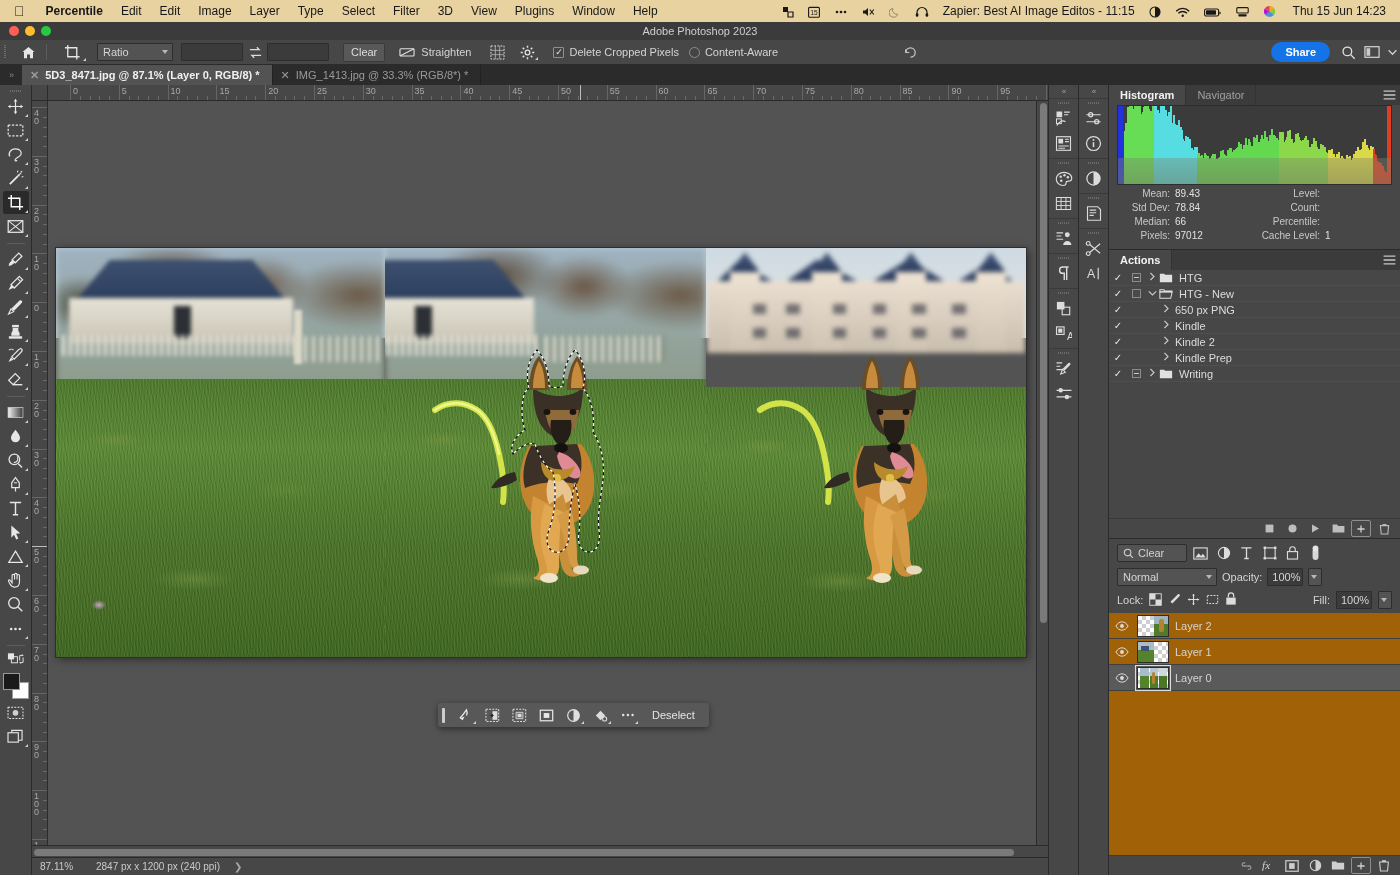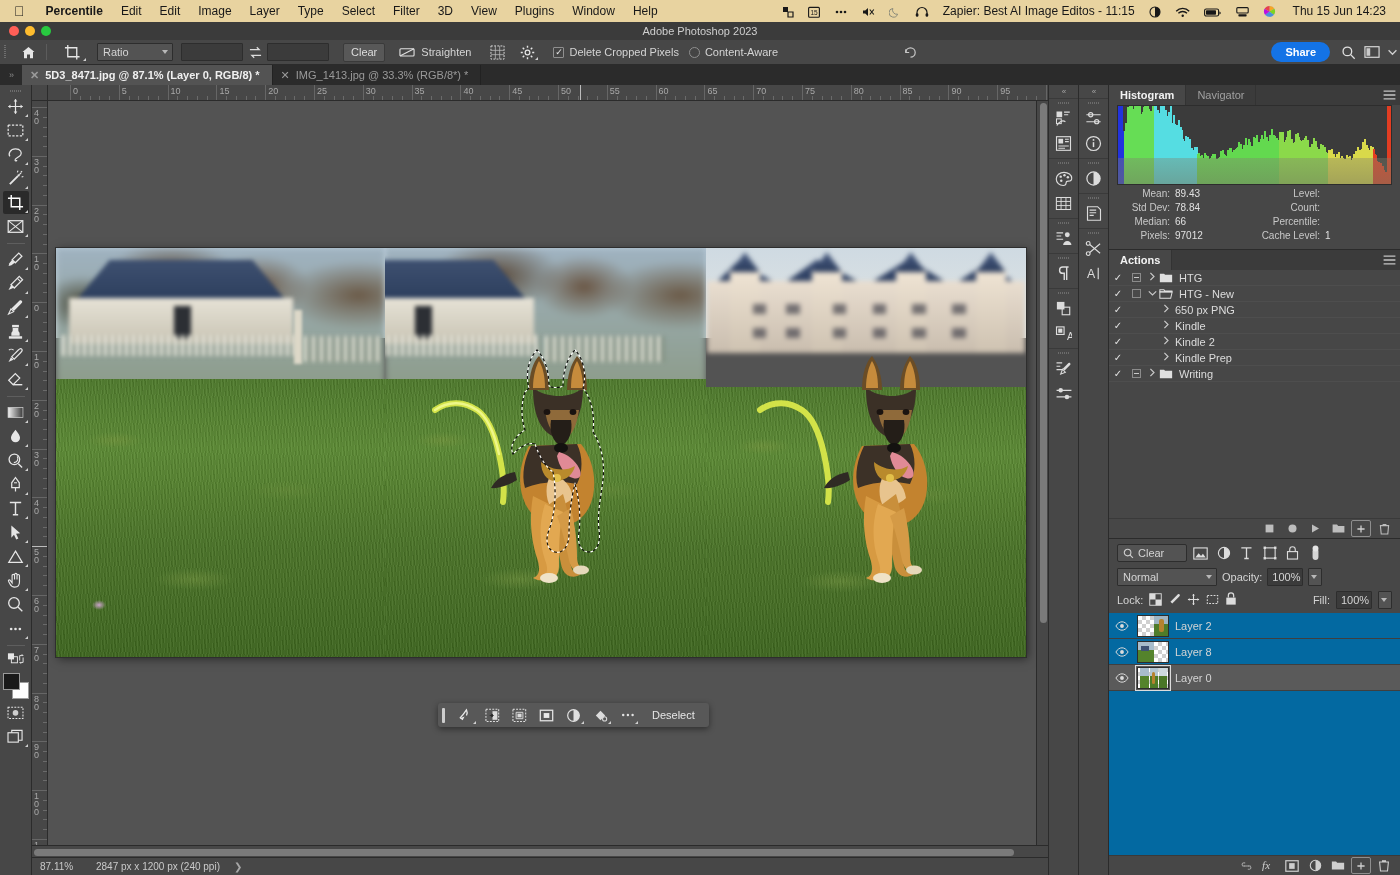--- a/index.html
+++ b/index.html
@@ -379,21 +379,21 @@
   .layer-row.sel { background: #5a5a5a; }
   .eye { width: 18px; display: flex; align-items: center; justify-content: center; }
   .thumb-box {
     width: 32px; height: 22px; border: 1px solid #2d2d2d; position: relative; overflow: hidden;
     background:
       conic-gradient(#cfcfcf 0 25%, #fff 0 50%, #cfcfcf 0 75%, #fff 0) 0 0/8px 8px;
     flex: none;
   }
   .thumb-box.selected { outline: 1px solid #dcdcdc; outline-offset: 1px; }
   .thumb-scene { position:absolute; inset:0; }
-  #layers-list { flex: 1; overflow: hidden; background: #0369a1; }
+  #layers-list { flex: 1; overflow: hidden; background: #a16207; }
 </style>
 </head>
 <body>
 
 <div id="mac-menubar">
   <div class="apple"></div>
   <div class="mi app-name">Percentile</div>
   <div class="mi">Edit</div>
   <div class="mi">Edit</div>
   <div class="mi">Image</div>
@@ -1913,21 +1913,21 @@
                 <path d="M.8 5.5C2.6 2.4 5 .9 7.5.9s4.9 1.5 6.7 4.6c-1.8 3.1-4.2 4.6-6.7 4.6S2.6 8.6.8 5.5z" fill="none" stroke="#dcdcdc" stroke-width="1.1"></path>
                 <circle cx="7.5" cy="5.5" r="2.1" fill="#dcdcdc"></circle>
               </svg>
             </span>
             <span class="thumb-box">
               <span class="thumb-scene">
                 <span style="position:absolute;left:0;top:0;width:52%;height:100%;background:linear-gradient(#a8bccb 0 42%,#54832c 42%)"></span>
                 <span style="position:absolute;left:10%;top:24%;width:28%;height:24%;background:#3f5273"></span>
               </span>
             </span>
-            <span>Layer 8</span>
+            <span>Layer 1</span>
           </div>
           <div class="layer-row sel">
             <span class="eye">
               <svg width="14" height="10" viewBox="0 0 15 11">
                 <path d="M.8 5.5C2.6 2.4 5 .9 7.5.9s4.9 1.5 6.7 4.6c-1.8 3.1-4.2 4.6-6.7 4.6S2.6 8.6.8 5.5z" fill="none" stroke="#dcdcdc" stroke-width="1.1"></path>
                 <circle cx="7.5" cy="5.5" r="2.1" fill="#dcdcdc"></circle>
               </svg>
             </span>
             <span class="thumb-box selected">
               <span class="thumb-scene">

